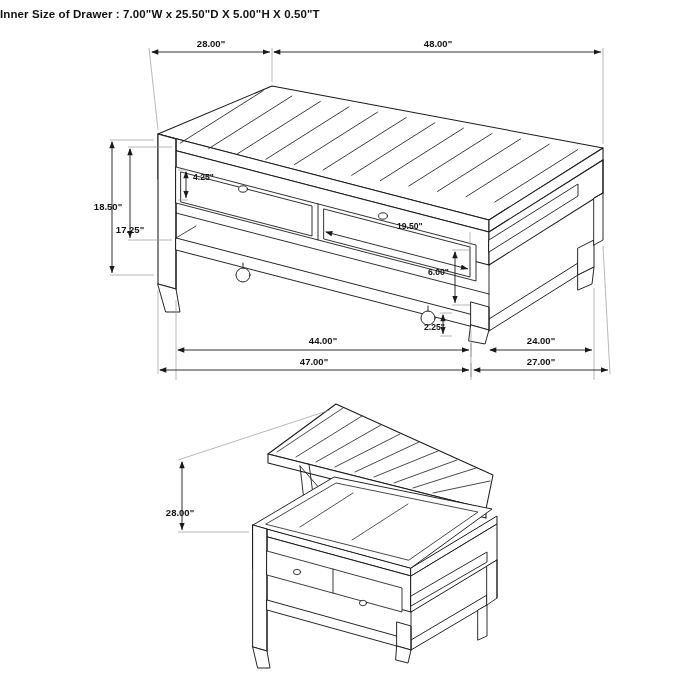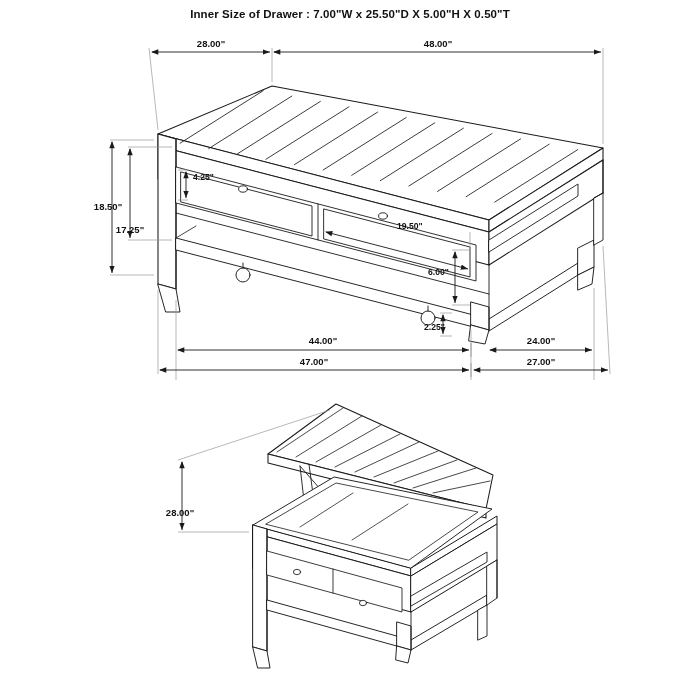--- a/index.html
+++ b/index.html
@@ -19,21 +19,20 @@
     position: absolute;
     left: 0; top: 0;
     width: 700px;
     height: 700px;
   }
   .title {
     position: absolute;
     left: 0;
     top: 8px;
     width: 700px;
-    text-align: center;
     font-size: 11.5px;
     font-weight: bold;
     letter-spacing: 0.1px;
     color: #111;
   }
   svg {
     position: absolute;
     left: 0;
     top: 0;
   }

